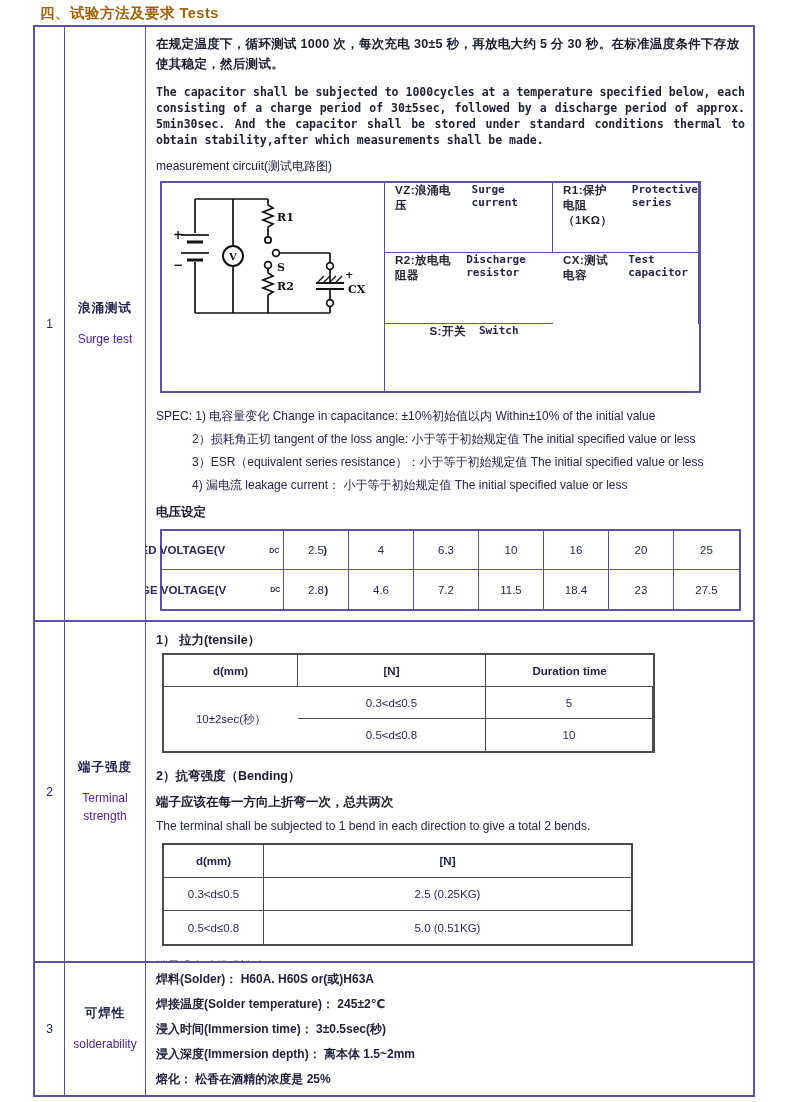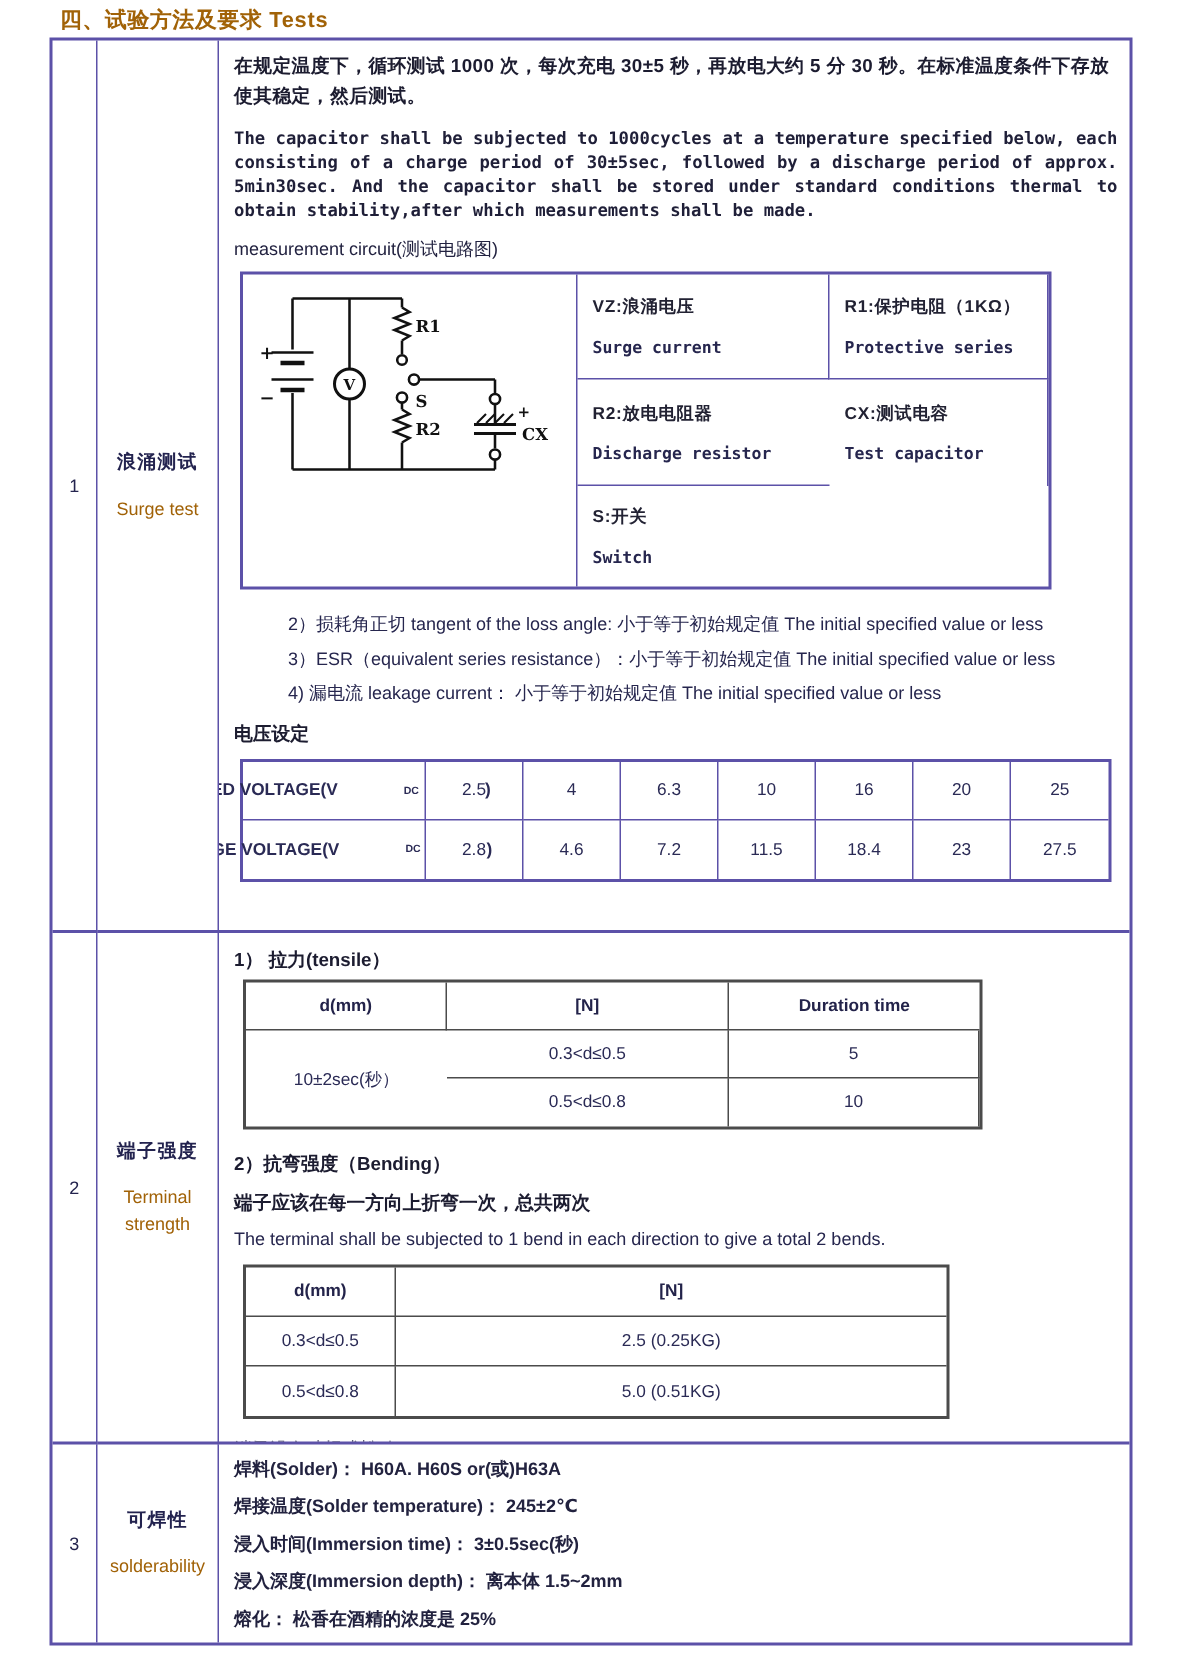--- a/index.html
+++ b/index.html
@@ -17,37 +17,37 @@
     position:absolute;left:33px;top:25px;width:718px;height:1068px;
     border:2px solid #5c51a8;
     display:grid;grid-template-columns:30px 81px 1fr;grid-template-rows:595px 341px 1fr;
   }
   .cell{box-sizing:border-box;}
   .bR{border-right:1.5px solid #5c51a8;}
   .bB{border-bottom:2px solid #5c51a8;}
   .numcell{display:flex;align-items:center;justify-content:center;font-size:12px;color:#24244e;}
   .labelcell{display:flex;flex-direction:column;align-items:center;justify-content:center;gap:13px;text-align:center;padding:0 3px;}
   .labelcell .zh{font-size:12.5px;font-weight:bold;color:#23234f;letter-spacing:1px;}
-  .labelcell .en{font-size:12px;color:#a16207;line-height:1.5;}
+  .labelcell .en{font-size:12px;color:#4c1d95;line-height:1.5;}
   .content{padding:4px 8px 0 10px;overflow:hidden;}
 
   .para-zh{font-size:12.5px;font-weight:bold;color:#1c1c30;line-height:20px;margin-top:3px;letter-spacing:.3px;}
   .para-en{font-family:"DejaVu Sans Mono","Liberation Mono",monospace;font-size:11.5px;font-weight:bold;
            color:#1f1f38;line-height:16px;margin-top:10px;text-align:justify;}
   .circuit-caption{font-size:12px;color:#222240;margin-top:10px;margin-bottom:6px;}
 
   .legend-table{
     margin-left:4px;width:537px;border:2px solid #5c51a8;
     display:grid;grid-template-columns:223px 168px 146px;grid-template-rows:70px 71px 67px;
   }
   .legend-table > div{box-sizing:border-box;}
   .lgB{border-bottom:1.5px solid #5c51a8;}
   .lgR{border-right:1.5px solid #5c51a8;}
   .circuit-cell{grid-row:1/4;display:flex;align-items:flex-start;justify-content:center;padding-top:2px;}
-  .legend-cell{display:flex;flex-direction:column;justify-content:center;gap:13px;padding-left:10px;}
+  .legend-cell{display:flex;flex-direction:row;justify-content:center;gap:13px;padding-left:10px;}
   .legend-cell .lzh{font-size:11.5px;font-weight:bold;color:#223;letter-spacing:.5px;}
   .legend-cell .len{font-family:"DejaVu Sans Mono","Liberation Mono",monospace;font-size:11px;font-weight:bold;color:#26264e;}
 
   .spec-block{margin-top:12px;font-size:12px;color:#26264e;}
   .spec-line{line-height:23px;}
   .spec-line.indent{padding-left:36px;}
   .vset{font-size:12.5px;font-weight:bold;color:#1c1c30;margin-top:4px;line-height:22px;}
 
   .voltage-table{
     margin-left:4px;margin-top:6px;width:577px;border:2px solid #5c51a8;
@@ -184,20 +184,21 @@
         <div class="lzh">CX:测试电容</div>
         <div class="len">Test capacitor</div>
       </div>
       <div class="legend-cell">
         <div class="lzh">S:开关</div>
         <div class="len">Switch</div>
       </div>
     </div>
 
     <div class="spec-block">
+      <div class="spec-line">SPEC: 1)  电容量变化 Change in capacitance: ±10%初始值以内 Within±10% of the initial value</div>
       <div class="spec-line indent">2）损耗角正切 tangent of the loss angle:  小于等于初始规定值 The initial specified value or less</div>
       <div class="spec-line indent">3）ESR（equivalent series resistance）：小于等于初始规定值 The initial specified value or less</div>
       <div class="spec-line indent">4)  漏电流 leakage current：  小于等于初始规定值 The initial specified value or less</div>
     </div>
     <div class="vset">电压设定</div>
 
     <div class="voltage-table">
       <div class="vt-label">
           <span>RATED VOLTAGE(V</span>
           <sub>DC</sub>

